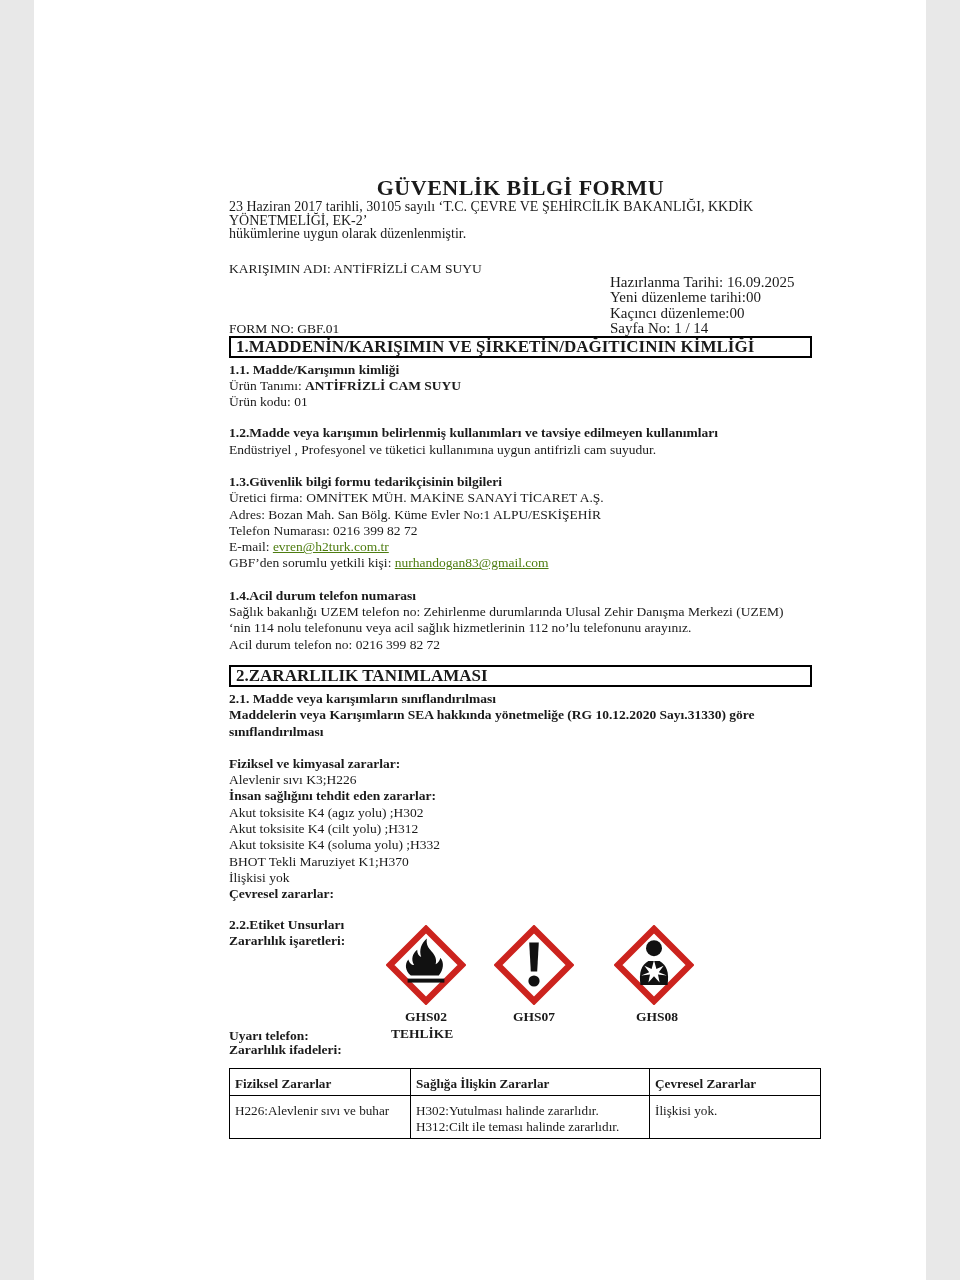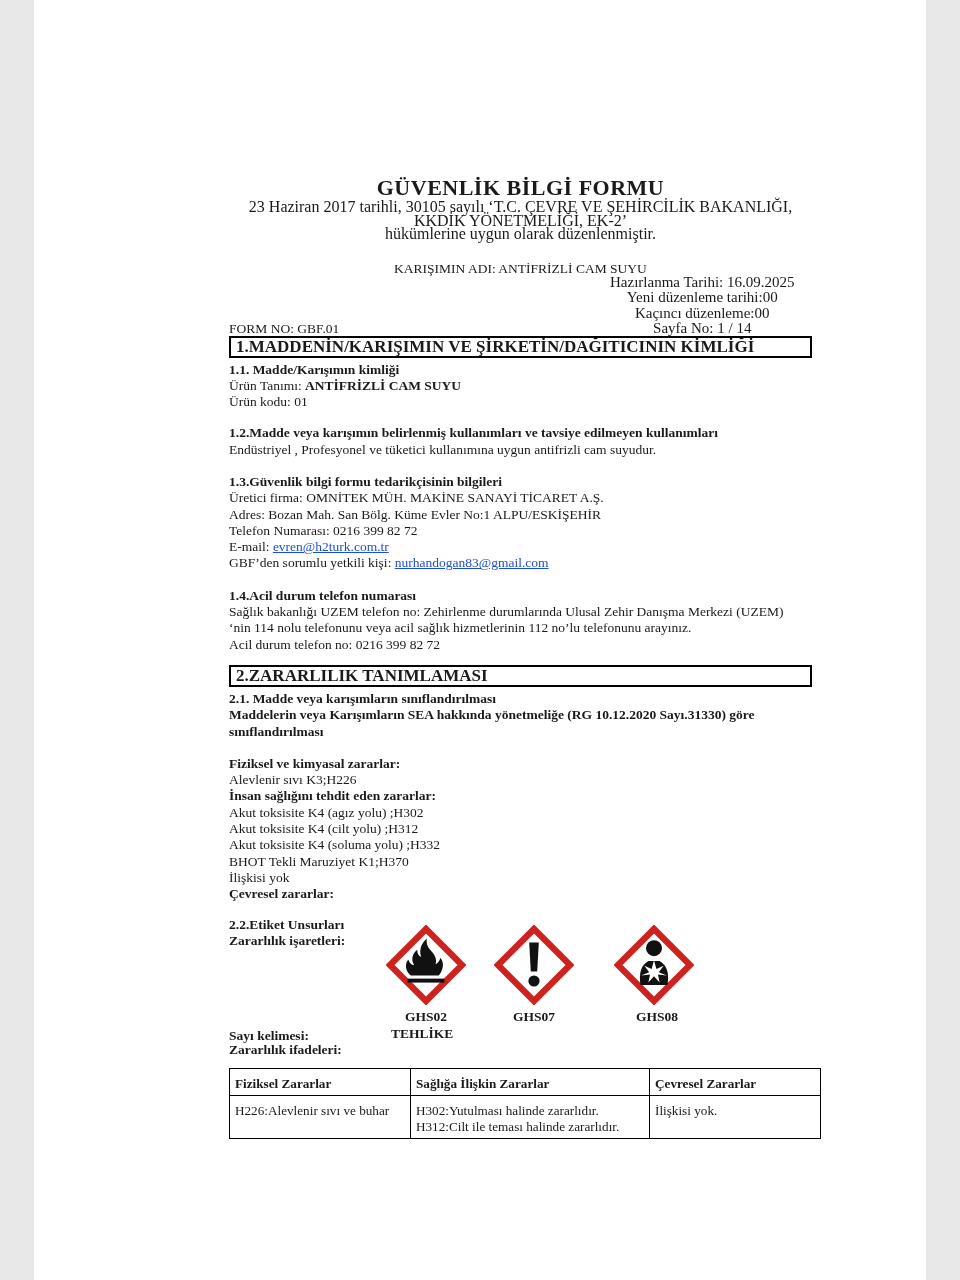--- a/index.html
+++ b/index.html
@@ -19,45 +19,45 @@
   }
   .doc-title {
     margin-top:176px;
     text-align:center;
     font-size:22px;
     font-weight:bold;
     line-height:24px;
     letter-spacing:0.5px;
   }
   .doc-subtitle {
-    text-align:center;
-    font-size:16px;
+    text-align:left;
+    font-size:14px;
     line-height:13.5px;
   }
   .line { font-size:13.5px; line-height:16.3px; white-space:nowrap; }
   .b { font-weight:bold; }
   .gap20 { height:20px; } .gap16 { height:16px; } .gap15 { height:15px; }
   .gap14 { height:14px; } .gap12 { height:12px; } .gap10 { height:10px; }
 
-  .header-block { position:relative; height:75px;text-align:center; }
+  .header-block { position:relative; height:75px; }
   .form-no { position:absolute; left:0; top:60px; }
   .meta-block { position:absolute; left:381px; top:14px; }
   .meta-block .line { line-height:15.6px; font-size:15px; }
 
   .section-box {
     border:2px solid #000;
     padding:0 3px 1px 5px;
     font-size:17px;
     font-weight:bold;
     line-height:17px;
     margin-bottom:4px;
   }
   .sec2-margin { margin-top:0; }
 
-  a.mail-link { color:#1d4ed8; text-decoration:underline; }
+  a.mail-link { color:#4d7c0f; text-decoration:underline; }
 
   .picto-block { position:relative; height:93px; }
   .picto {
     position:absolute; top:-8px;
     width:80px; height:80px;
   }
   .picto.p0 { left:157px; }
   .picto.p1 { left:265px; }
   .picto.p2 { left:385px; }
   .picto-label {
@@ -186,21 +186,21 @@
         <path fill="#111111" d="M33 75 C31 59 34 50 43 45 L57 45 C66 50 69 59 67 75 Z"></path>
         <polygon fill="#ffffff" points="50,44 53,55 62,51 56,59 66,63 55,62 57,72 50,64 43,72 45,62 34,63 44,59 38,51 47,55"></polygon>
       </svg>
 
       <div class="picto-label l0">GHS02</div>
       <div class="picto-label l1">GHS07</div>
       <div class="picto-label l2">GHS08</div>
     </div>
 
     <div class="signal-row">
-      <span class="line b">Sayı kelimesi:</span>
+      <span class="line b">Uyarı telefon:</span>
       <span class="signal-word line">TEHLİKE</span>
     </div>
     <div class="line b">Zararlılık ifadeleri:</div>
 
     <div class="gap10"></div>
 
     <table class="hazard-table">
       <tbody>
           <tr>
         <th class="col-phys">Fiziksel Zararlar</th>

